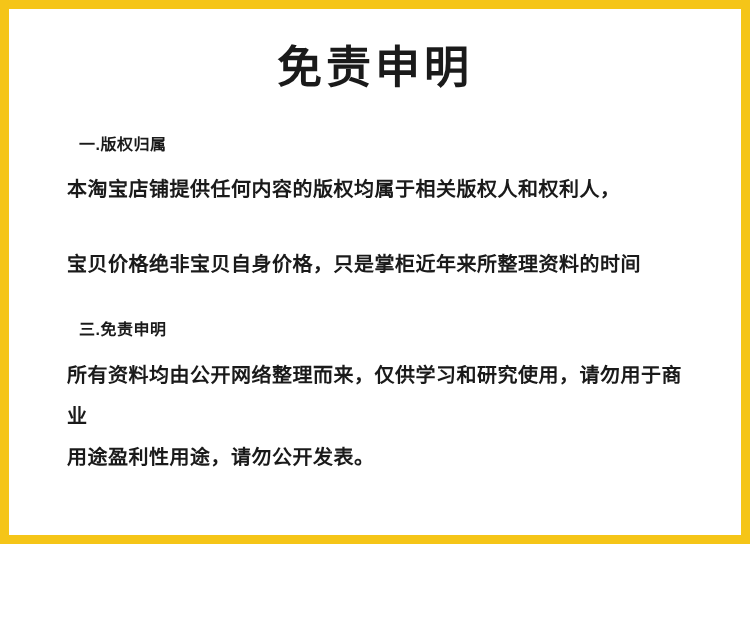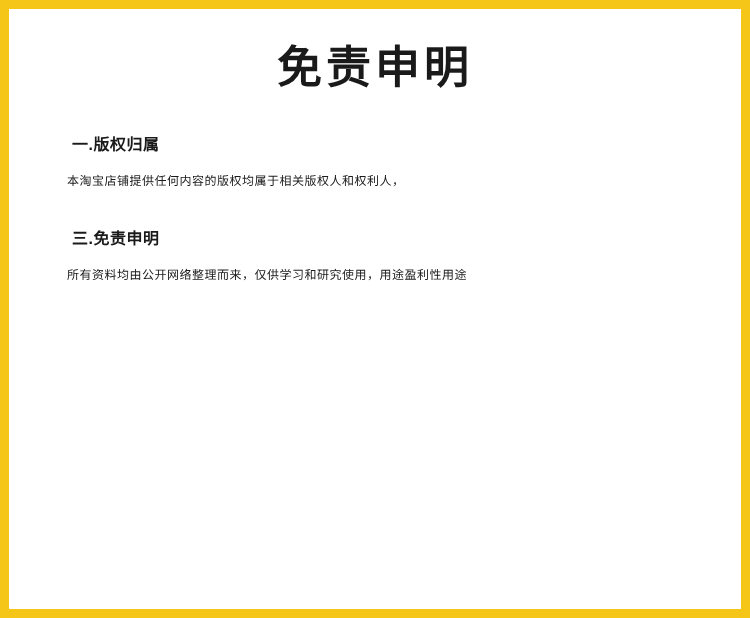--- a/index.html
+++ b/index.html
@@ -8,21 +8,21 @@
   }
   body {
     width: 750px;
     height: 618px;
     background: #ffffff;
     font-family: "Liberation Sans", "DejaVu Sans", sans-serif;
   }
   .page {
     position: relative;
     width: 750px;
-    height: 618px;
+    height: 544px;
     box-sizing: border-box;
     background: #bef264;
     overflow: hidden;
   }
   
   .frame-bar {
     position: absolute;
     background: #f5c518;
   }
   .frame-top    { left: 0;  top: 0;    width: 750px; height: 9px; }
@@ -58,28 +58,28 @@
     margin-bottom: 34px;
   }
   .section:last-child {
     margin-bottom: 0;
   }
 
   .section-heading {
     font-size: 16px;
     font-weight: bold;
     color: #1a1a1a;
-    margin: 0 0 13px 5px;
+    margin: 0 0 13px 12px;
     line-height: 1.4;
     letter-spacing: 0.5px;
   }
 
   .section-line {
-    font-size: 12px;
-    font-weight: normal;
+    font-size: 20px;
+    font-weight: bold;
     color: #1a1a1a;
     line-height: 2.05;
     letter-spacing: 0.5px;
     white-space: pre-wrap;
   }
 </style>
 </head>
 <body>
 
 <div class="page">
@@ -94,22 +94,24 @@
     <h1 class="doc-title">免责申明</h1>
 
     <div class="body-area">
 
       <div class="section">
         <div class="section-heading">一.版权归属</div>
         <div class="section-line">本淘宝店铺提供任何内容的版权均属于相关版权人和权利人，</div>
       </div>
 
       <div class="section">
+        <div class="section-line">宝贝价格绝非宝贝自身价格，只是掌柜近年来所整理资料的时间</div>
       </div>
 
       <div class="section">
         <div class="section-heading">三.免责申明</div>
-        <div class="section-line">所有资料均由公开网络整理而来，仅供学习和研究使用，用途盈利性用途</div>
+        <div class="section-line">所有资料均由公开网络整理而来，仅供学习和研究使用，请勿用于商业</div>
+        <div class="section-line">用途盈利性用途，请勿公开发表。</div>
       </div>
 
     </div>
   </div>
 </div>
 
 </body></html>

